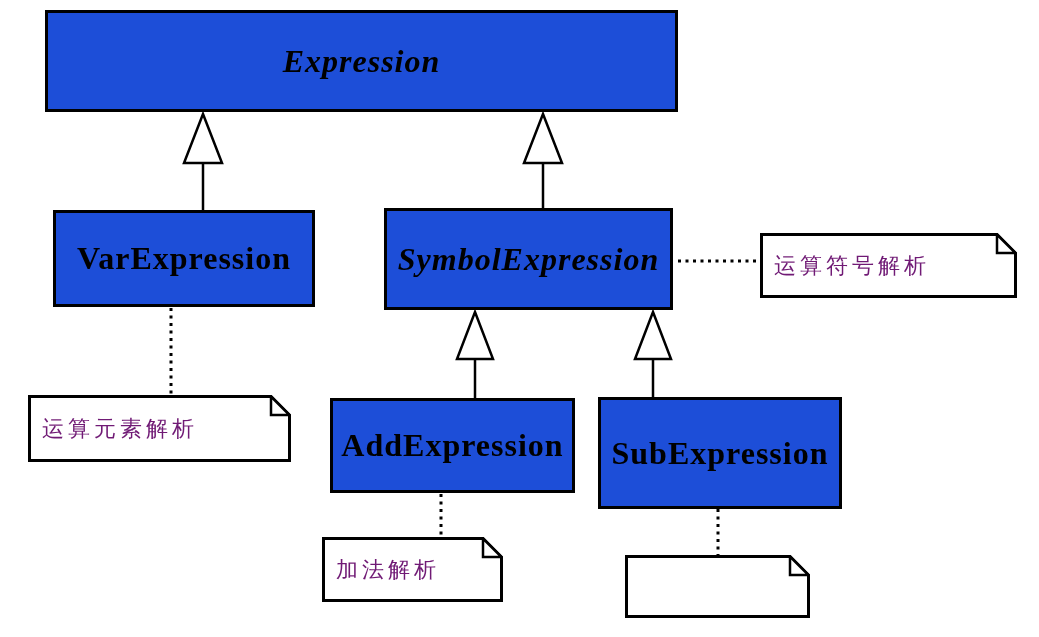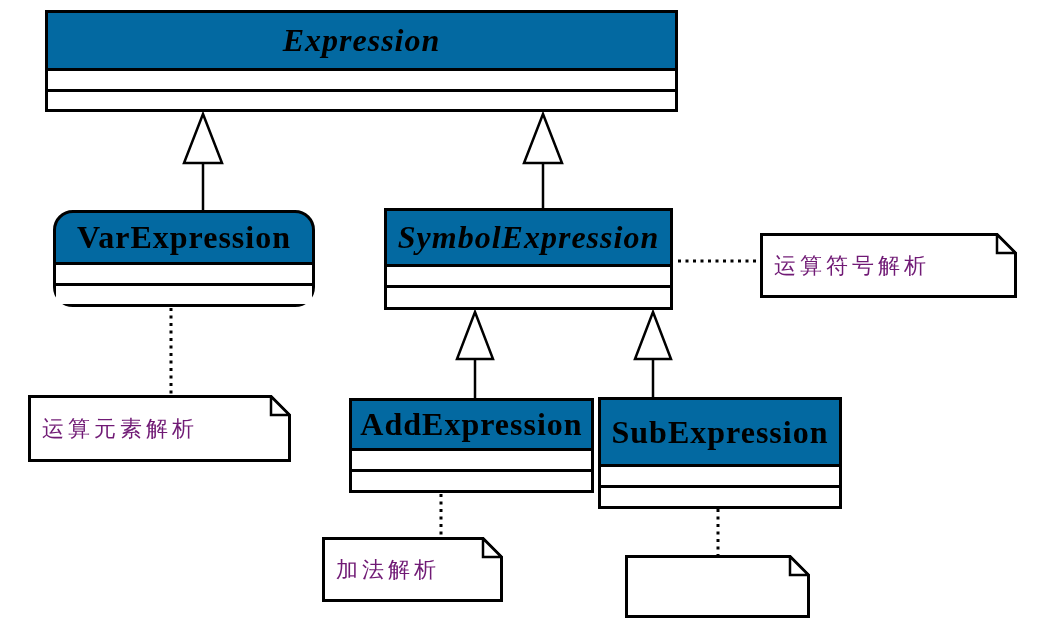--- a/index.html
+++ b/index.html
@@ -18,23 +18,23 @@
   #connectors {
     position: absolute;
     left: 0; top: 0;
     width: 1039px; height: 637px;
     pointer-events: none;
   }
   .uml-class {
     position: absolute;
     box-sizing: border-box;
     border: 3px solid #000000;
-    background: #0369a1;
+    background: #1d4ed8;
     display: flex;
-    flex-direction: column;
+    flex-direction: row;
   }
   .cls-name {
     flex: 1;
     display: flex;
     align-items: center;
     justify-content: center;
     font-weight: bold;
     font-size: 32px;
     letter-spacing: 1px;
     color: #000000;
@@ -99,33 +99,33 @@
     <line x1="441" y1="494" x2="441" y2="537" stroke="#000" stroke-width="3" stroke-dasharray="3 4.5"></line>
     <line x1="718" y1="494" x2="718" y2="555" stroke="#000" stroke-width="3" stroke-dasharray="3 4.5"></line>
   </svg>
 
   <div class="uml-class abstract" style="left:45px; top:10px; width:633px; height:102px;">
     <div class="cls-name">Expression</div>
     <div class="cls-compartment" style="height:18px;"></div>
     <div class="cls-compartment" style="height:17px;"></div>
   </div>
 
-  <div class="uml-class" style="left:53px; top:210px; width:262px; height:97px;border-radius:20px;">
+  <div class="uml-class" style="left:53px; top:210px; width:262px; height:97px;">
     <div class="cls-name">VarExpression</div>
     <div class="cls-compartment" style="height:18px;"></div>
     <div class="cls-compartment" style="height:18px;"></div>
   </div>
 
   <div class="uml-class abstract" style="left:384px; top:208px; width:289px; height:102px;justify-content:center;">
     <div class="cls-name">SymbolExpression</div>
     <div class="cls-compartment" style="height:18px;"></div>
     <div class="cls-compartment" style="height:19px;"></div>
   </div>
 
-  <div class="uml-class" style="left:330px; top:398px; width:245px; height:95px;margin-left:19px;">
+  <div class="uml-class" style="left:330px; top:398px; width:245px; height:95px;">
     <div class="cls-name">AddExpression</div>
     <div class="cls-compartment" style="height:18px;"></div>
     <div class="cls-compartment" style="height:18px;"></div>
   </div>
 
   <div class="uml-class" style="left:598px; top:397px; width:244px; height:112px;">
     <div class="cls-name">SubExpression</div>
     <div class="cls-compartment" style="height:18px;"></div>
     <div class="cls-compartment" style="height:18px;"></div>
   </div>

